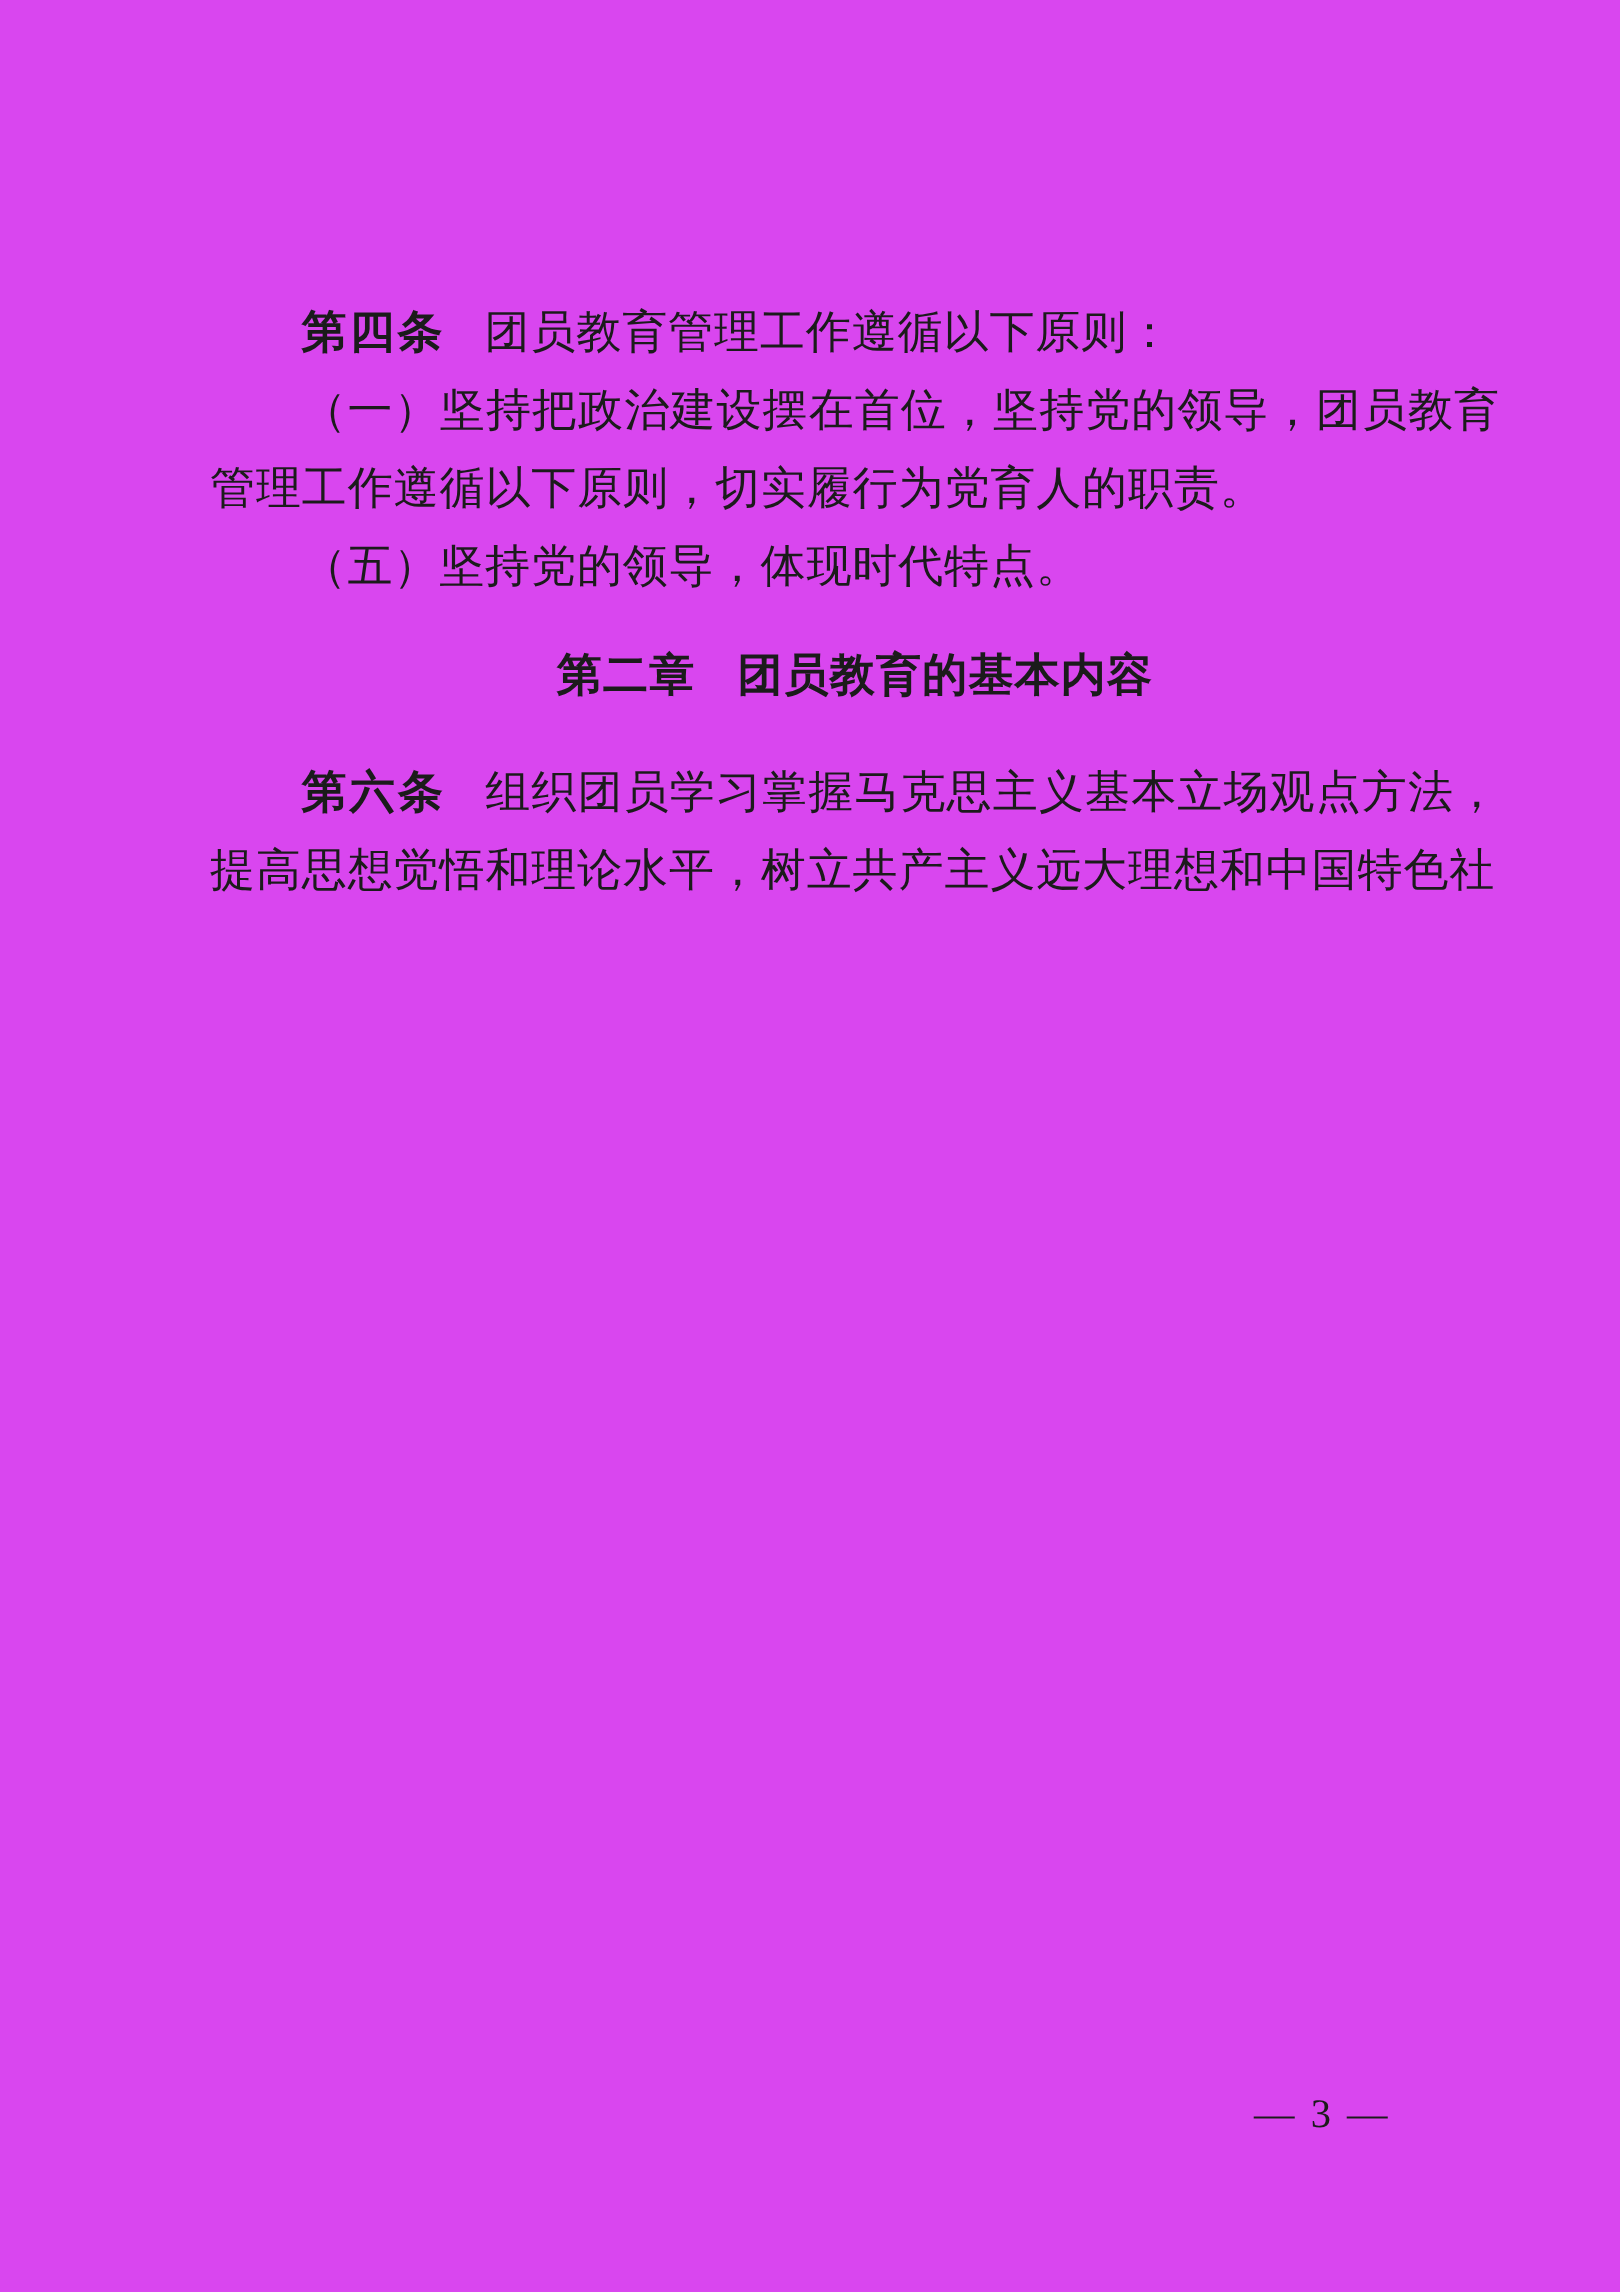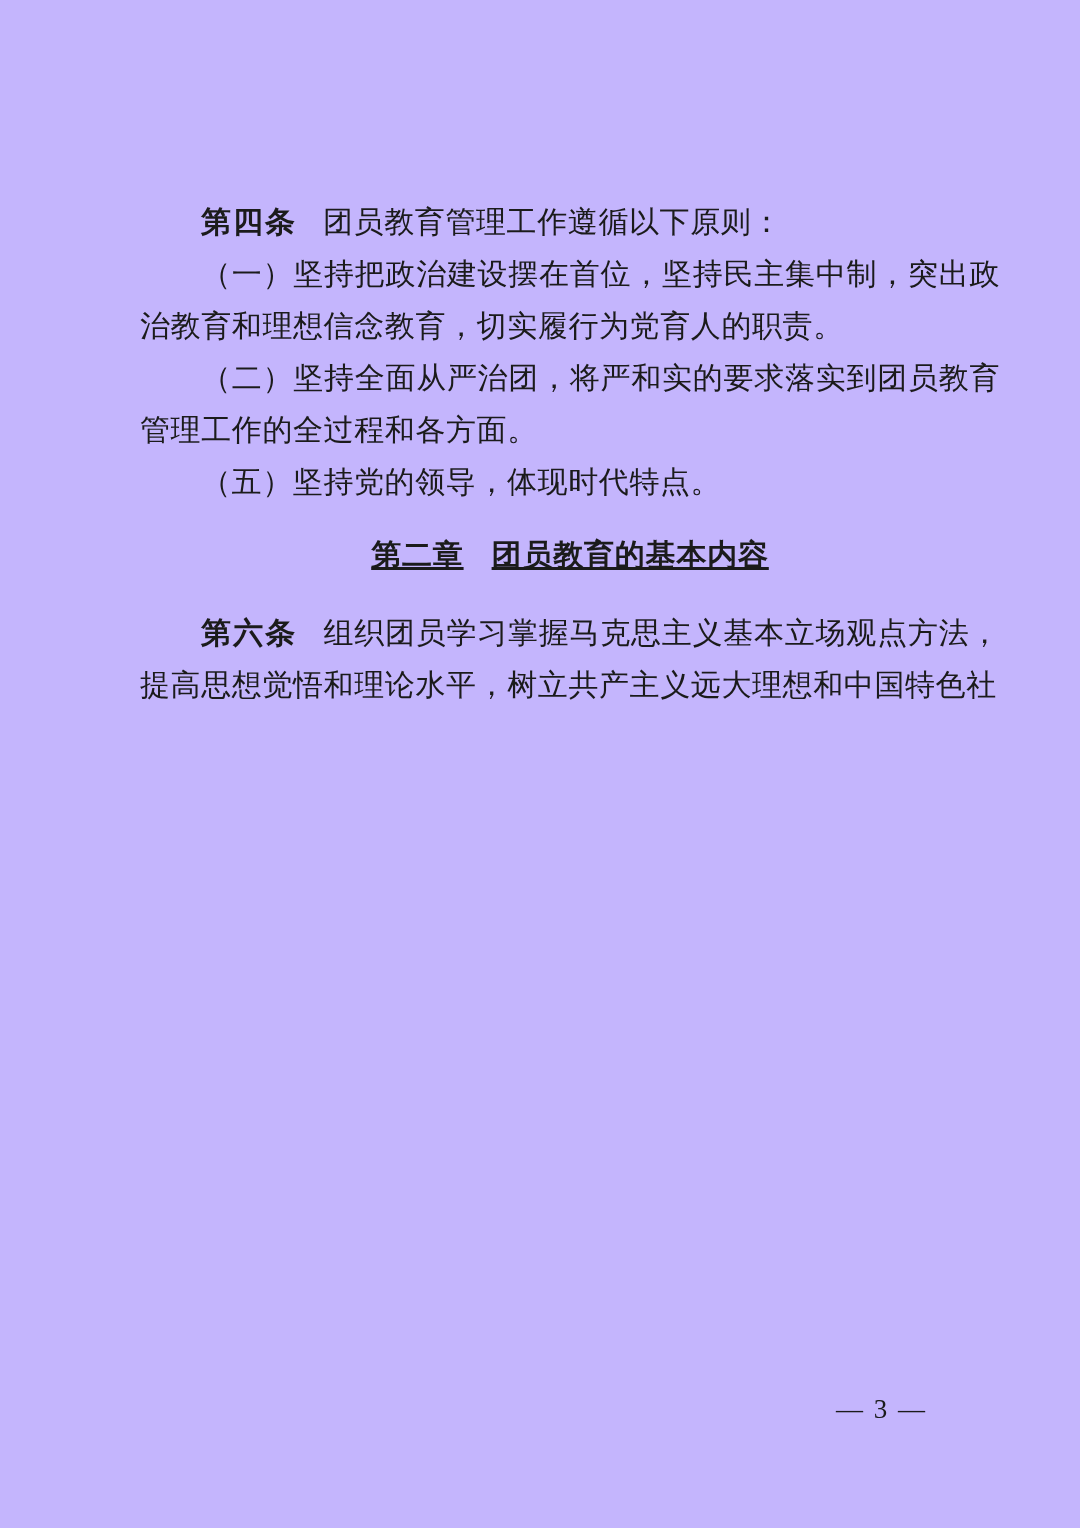--- a/index.html
+++ b/index.html
@@ -40,41 +40,39 @@
     margin-right: 26px;
   }
   p.chapter {
     margin: 21px 0 26px 0;
     font-size: 30px;
     font-weight: bold;
     line-height: 52px;
     letter-spacing: 0.8px;
     text-align: center;
     text-indent: 0;
-    text-decoration: underline;
   }
   p.chapter .lead {
     margin-right: 28px;
   }
   .page-number {
     position: absolute;
     top: 1394px;
     right: 153px;
     font-size: 27px;
     line-height: 30px;
     letter-spacing: 2px;
     white-space: nowrap;
   }
 </style>
 </head>
 <body>
 
-<div class="page" style="background: #c4b5fd; color: rgb(27, 27, 27);">
+<div class="page" style="background: #d946ef; color: rgb(27, 27, 27);">
   <div class="content">
       <p class="para"><span class="lead">第四条</span><span>团员教育管理工作遵循以下原则：</span></p>
-      <p class="para"><span>（一）坚持把政治建设摆在首位，坚持民主集中制，突出政治教育和理想信念教育，切实履行为党育人的职责。</span></p>
-      <p class="para"><span>（二）坚持全面从严治团，将严和实的要求落实到团员教育管理工作的全过程和各方面。</span></p>
+      <p class="para"><span>（一）坚持把政治建设摆在首位，坚持党的领导，团员教育管理工作遵循以下原则，切实履行为党育人的职责。</span></p>
       <p class="para"><span>（五）坚持党的领导，体现时代特点。</span></p>
       <p class="chapter"><span class="lead">第二章</span><span>团员教育的基本内容</span></p>
       <p class="para"><span class="lead">第六条</span><span>组织团员学习掌握马克思主义基本立场观点方法，提高思想觉悟和理论水平，树立共产主义远大理想和中国特色社</span></p>
     </div>
   <div class="page-number">— 3 —</div>
 </div>
 
 </body></html>

